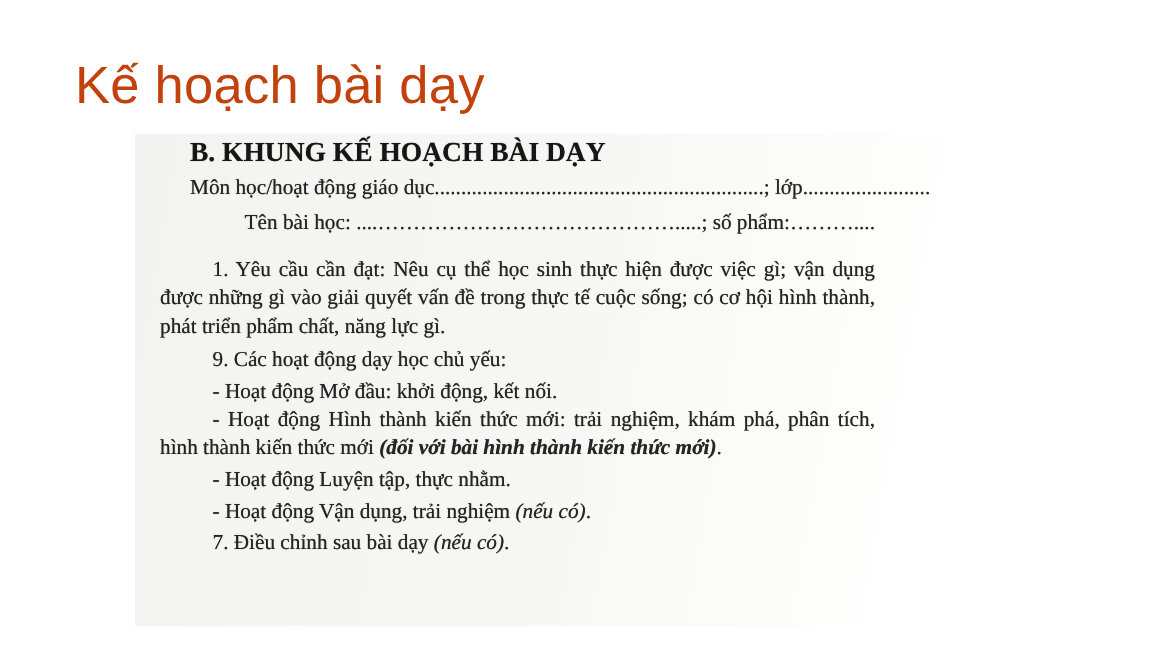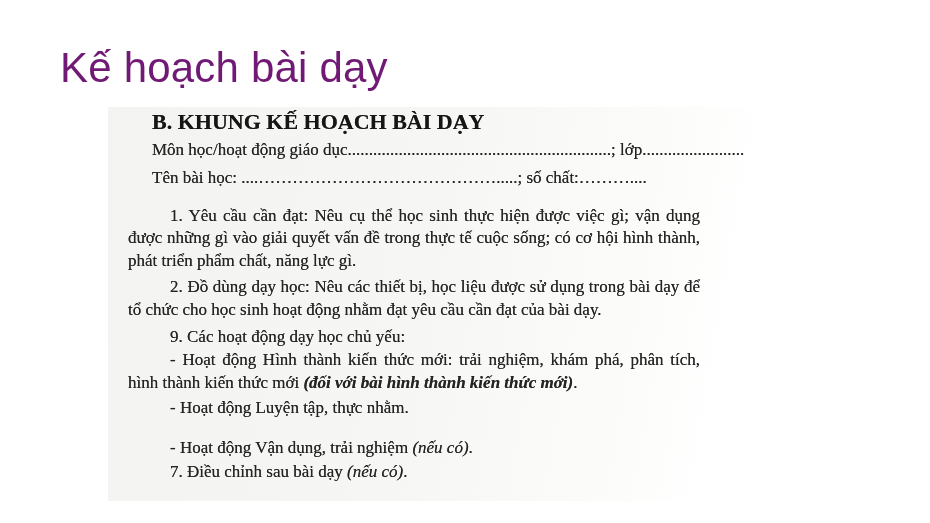--- a/index.html
+++ b/index.html
@@ -10,21 +10,21 @@
     position:relative;
     font-family:"Liberation Sans","DejaVu Sans",sans-serif;
   }
   .slide{position:absolute;inset:0;background:#ffffff;}
   .slide-title{
     position:absolute;
     left:60px;top:44px;
     font-size:42px;
     font-weight:500;
     letter-spacing:0.2px;
-    color:#701a75;
+    color:#c2410c;
     font-family:"Liberation Sans","DejaVu Sans",sans-serif;
     white-space:nowrap;
   }
   
   .doc-image{
     position:absolute;
     left:108px;top:107px;
     width:684px;height:394px;
     background:
       linear-gradient(100deg,#f3f3f1 0%,#f6f6f4 45%,#fbfbf9 72%,#ffffff 88%);
@@ -46,62 +46,63 @@
     line-height:24px;
     margin:0 0 2px 24px;
     white-space:nowrap;
     color:#161616;
   }
   .form-line{
     line-height:28px;
     margin-left:24px;
     white-space:nowrap;
     overflow:visible;
+    text-align:right;
   }
   .para{
     text-align:justify;
     text-indent:42px;
     line-height:22.4px;
     margin:0;
   }
   .p1{margin-top:13px;}
   .p2{margin-top:4px;}
   .single{white-space:nowrap;text-indent:42px;line-height:22.4px;}
   .i3{margin-top:5px;}
   .b1{margin-top:2px;}
   .b2{margin-top:1px;}
   .b3{margin-top:3px;}
-  .b4{margin-top:17px;}
+  .b4{margin-top:3px;}
   .i4{margin-top:2px;}
   .em-bold{font-style:italic;font-weight:bold;font-family:Liberation Serif, serif;}
   .em{font-style:italic;}
 </style>
 </head>
 <body>
 
 <div class="slide">
 
   <div class="slide-title">Kế hoạch bài dạy</div>
 
   <div class="doc-image">
     <div class="doc-text">
 
       <div class="doc-heading">B. KHUNG KẾ HOẠCH BÀI DẠY</div>
 
       <div class="form-line">Môn học/hoạt động giáo dục..............................................................; lớp........................</div>
 
-      <div class="form-line">Tên bài học: ....…………………………………….....; số chất:………....</div>
+      <div class="form-line">Tên bài học: ....…………………………………….....; số phẩm:………....</div>
 
 
       <p class="para p1">1. Yêu cầu cần đạt: Nêu cụ thể học sinh thực hiện được việc gì; vận dụng được những gì vào giải quyết vấn đề trong thực tế cuộc sống; có cơ hội hình thành, phát triển phẩm chất, năng lực gì.</p>
 
-      <p class="para p2">2. Đồ dùng dạy học: Nêu các thiết bị, học liệu được sử dụng trong bài dạy để tổ chức cho học sinh hoạt động nhằm đạt yêu cầu cần đạt của bài dạy.</p>
 
       <div class="single i3">9. Các hoạt động dạy học chủ yếu:</div>
 
+      <div class="single b1">- Hoạt động Mở đầu: khởi động, kết nối.</div>
 
       <p class="para b2"><span>- Hoạt động Hình thành kiến thức mới: trải nghiệm, khám phá, phân tích, hình thành kiến thức mới </span><span class="em-bold">(đối với bài hình thành kiến thức mới)</span><span>.</span></p>
 
       <div class="single b3">- Hoạt động Luyện tập, thực nhằm.</div>
 
       <div class="single b4"><span>- Hoạt động Vận dụng, trải nghiệm </span><span class="em">(nếu có)</span><span>.</span></div>
 
       <div class="single i4"><span>7. Điều chỉnh sau bài dạy </span><span class="em">(nếu có)</span><span>.</span></div>
 
     </div>

